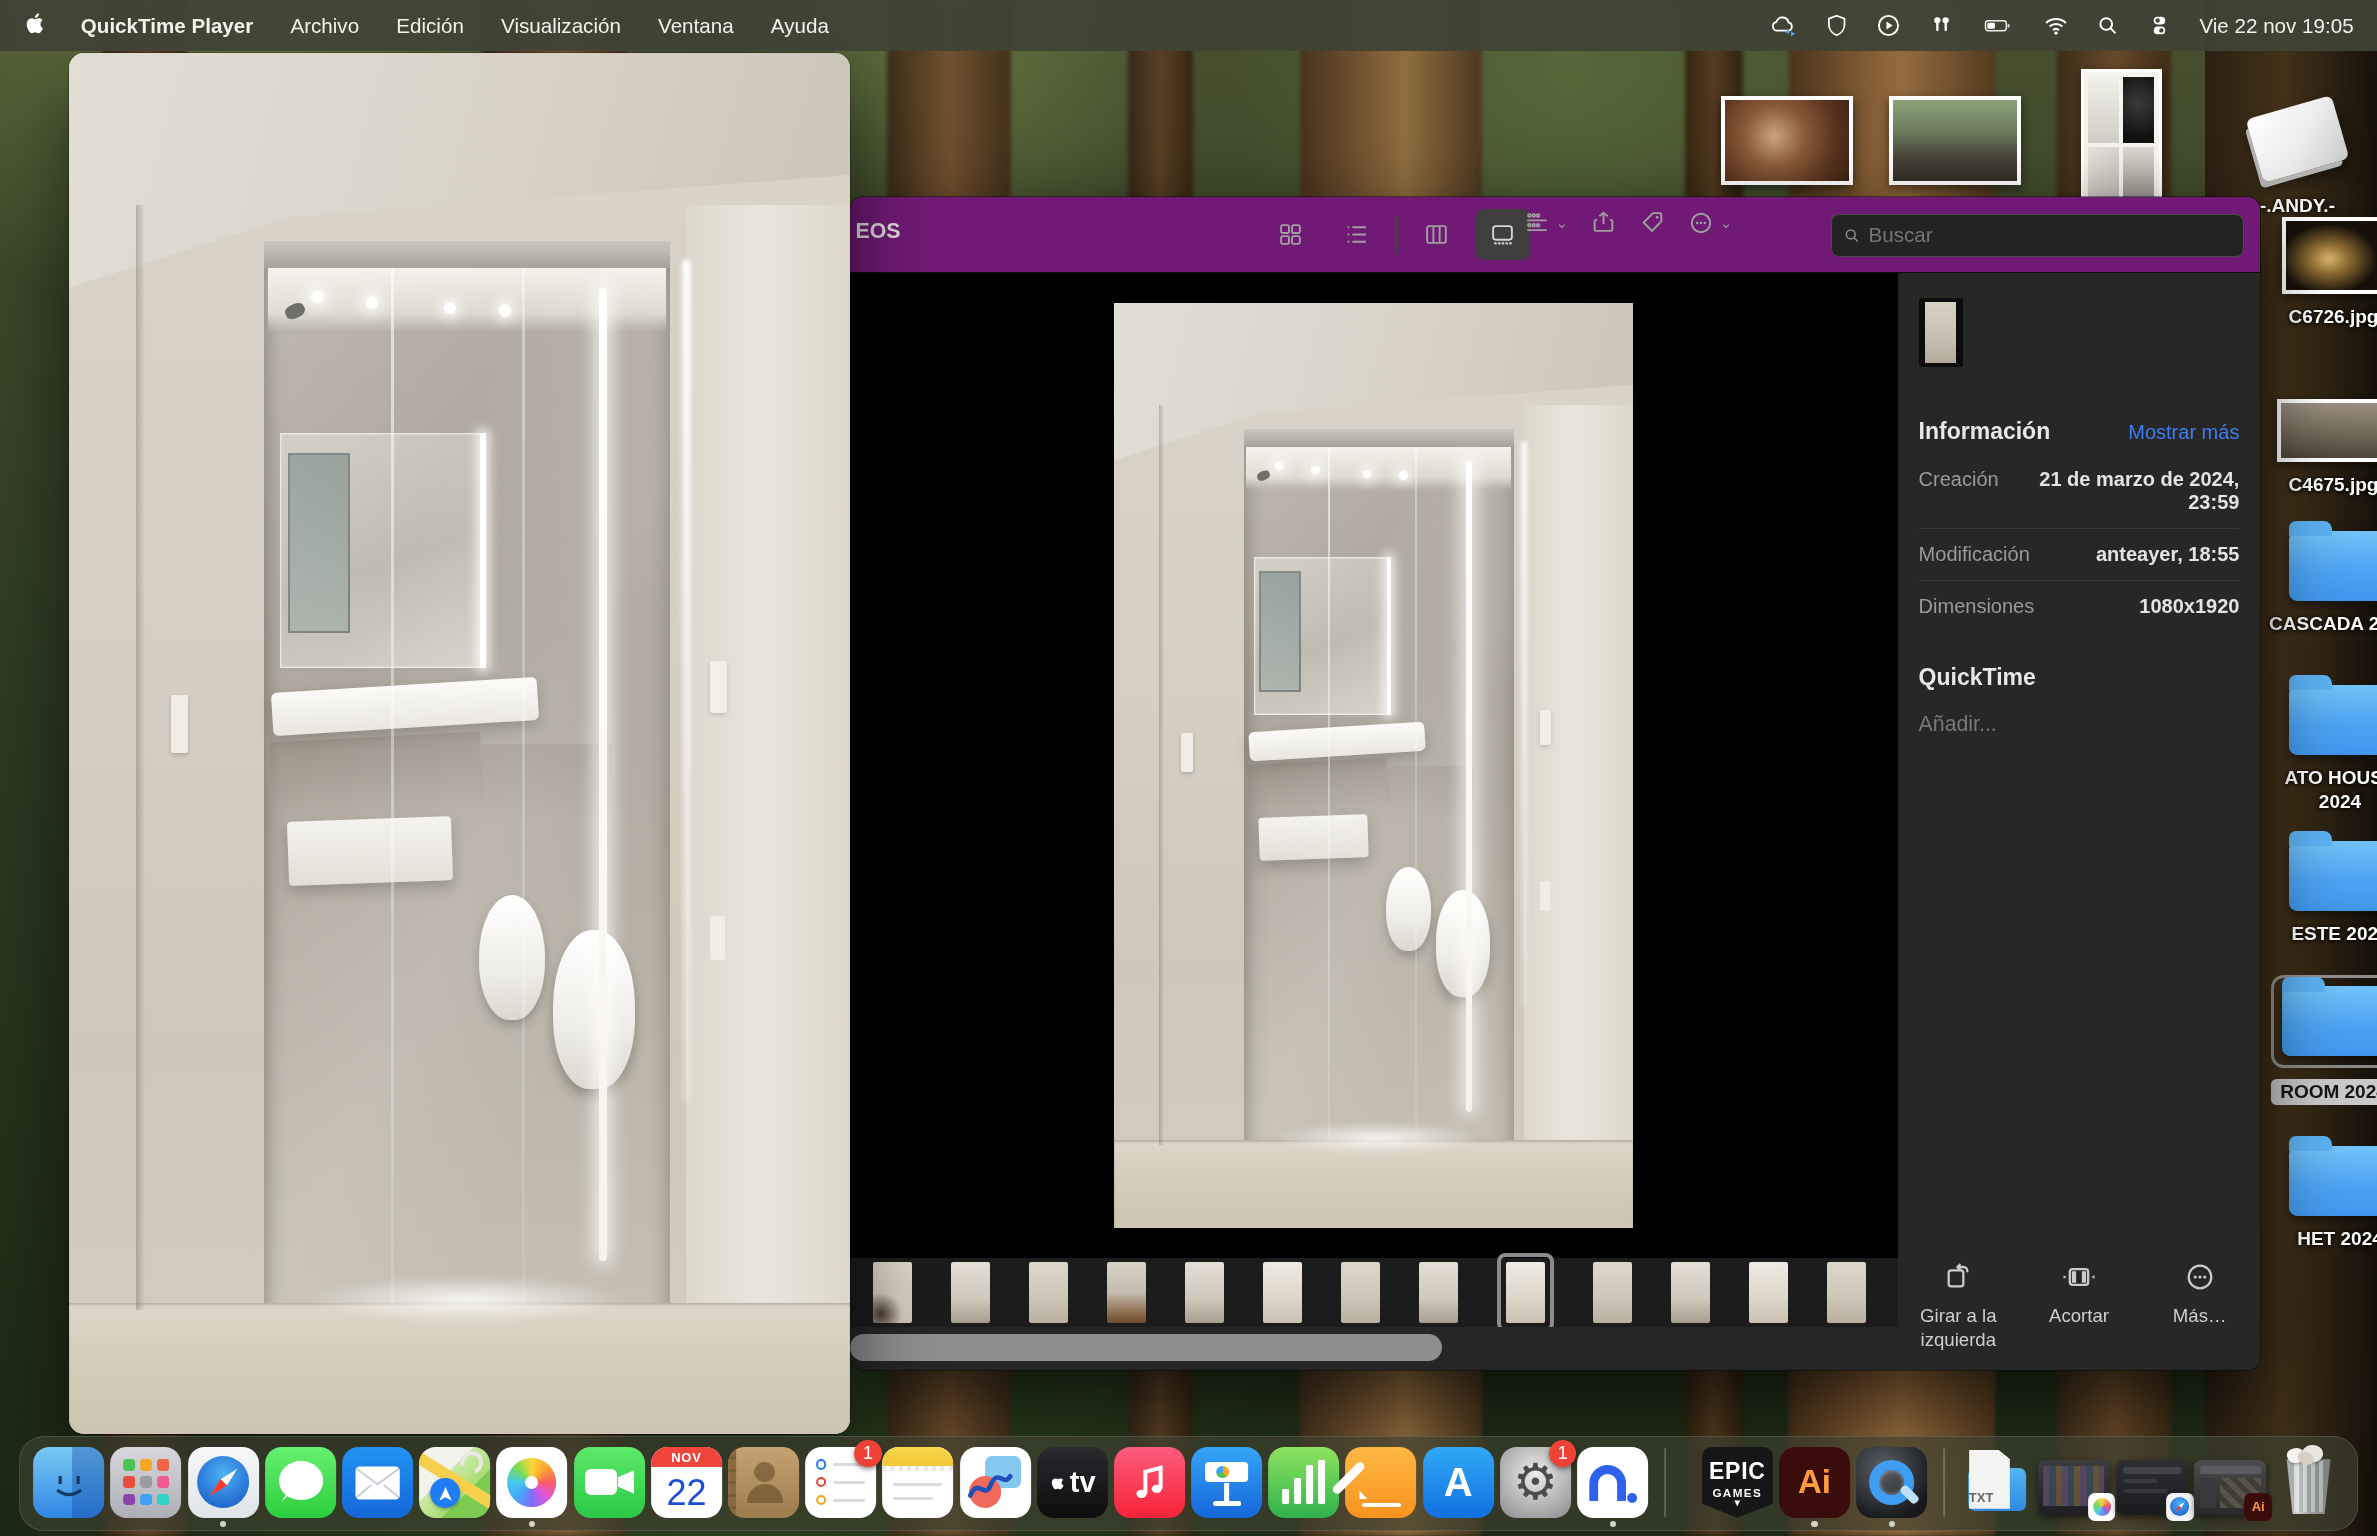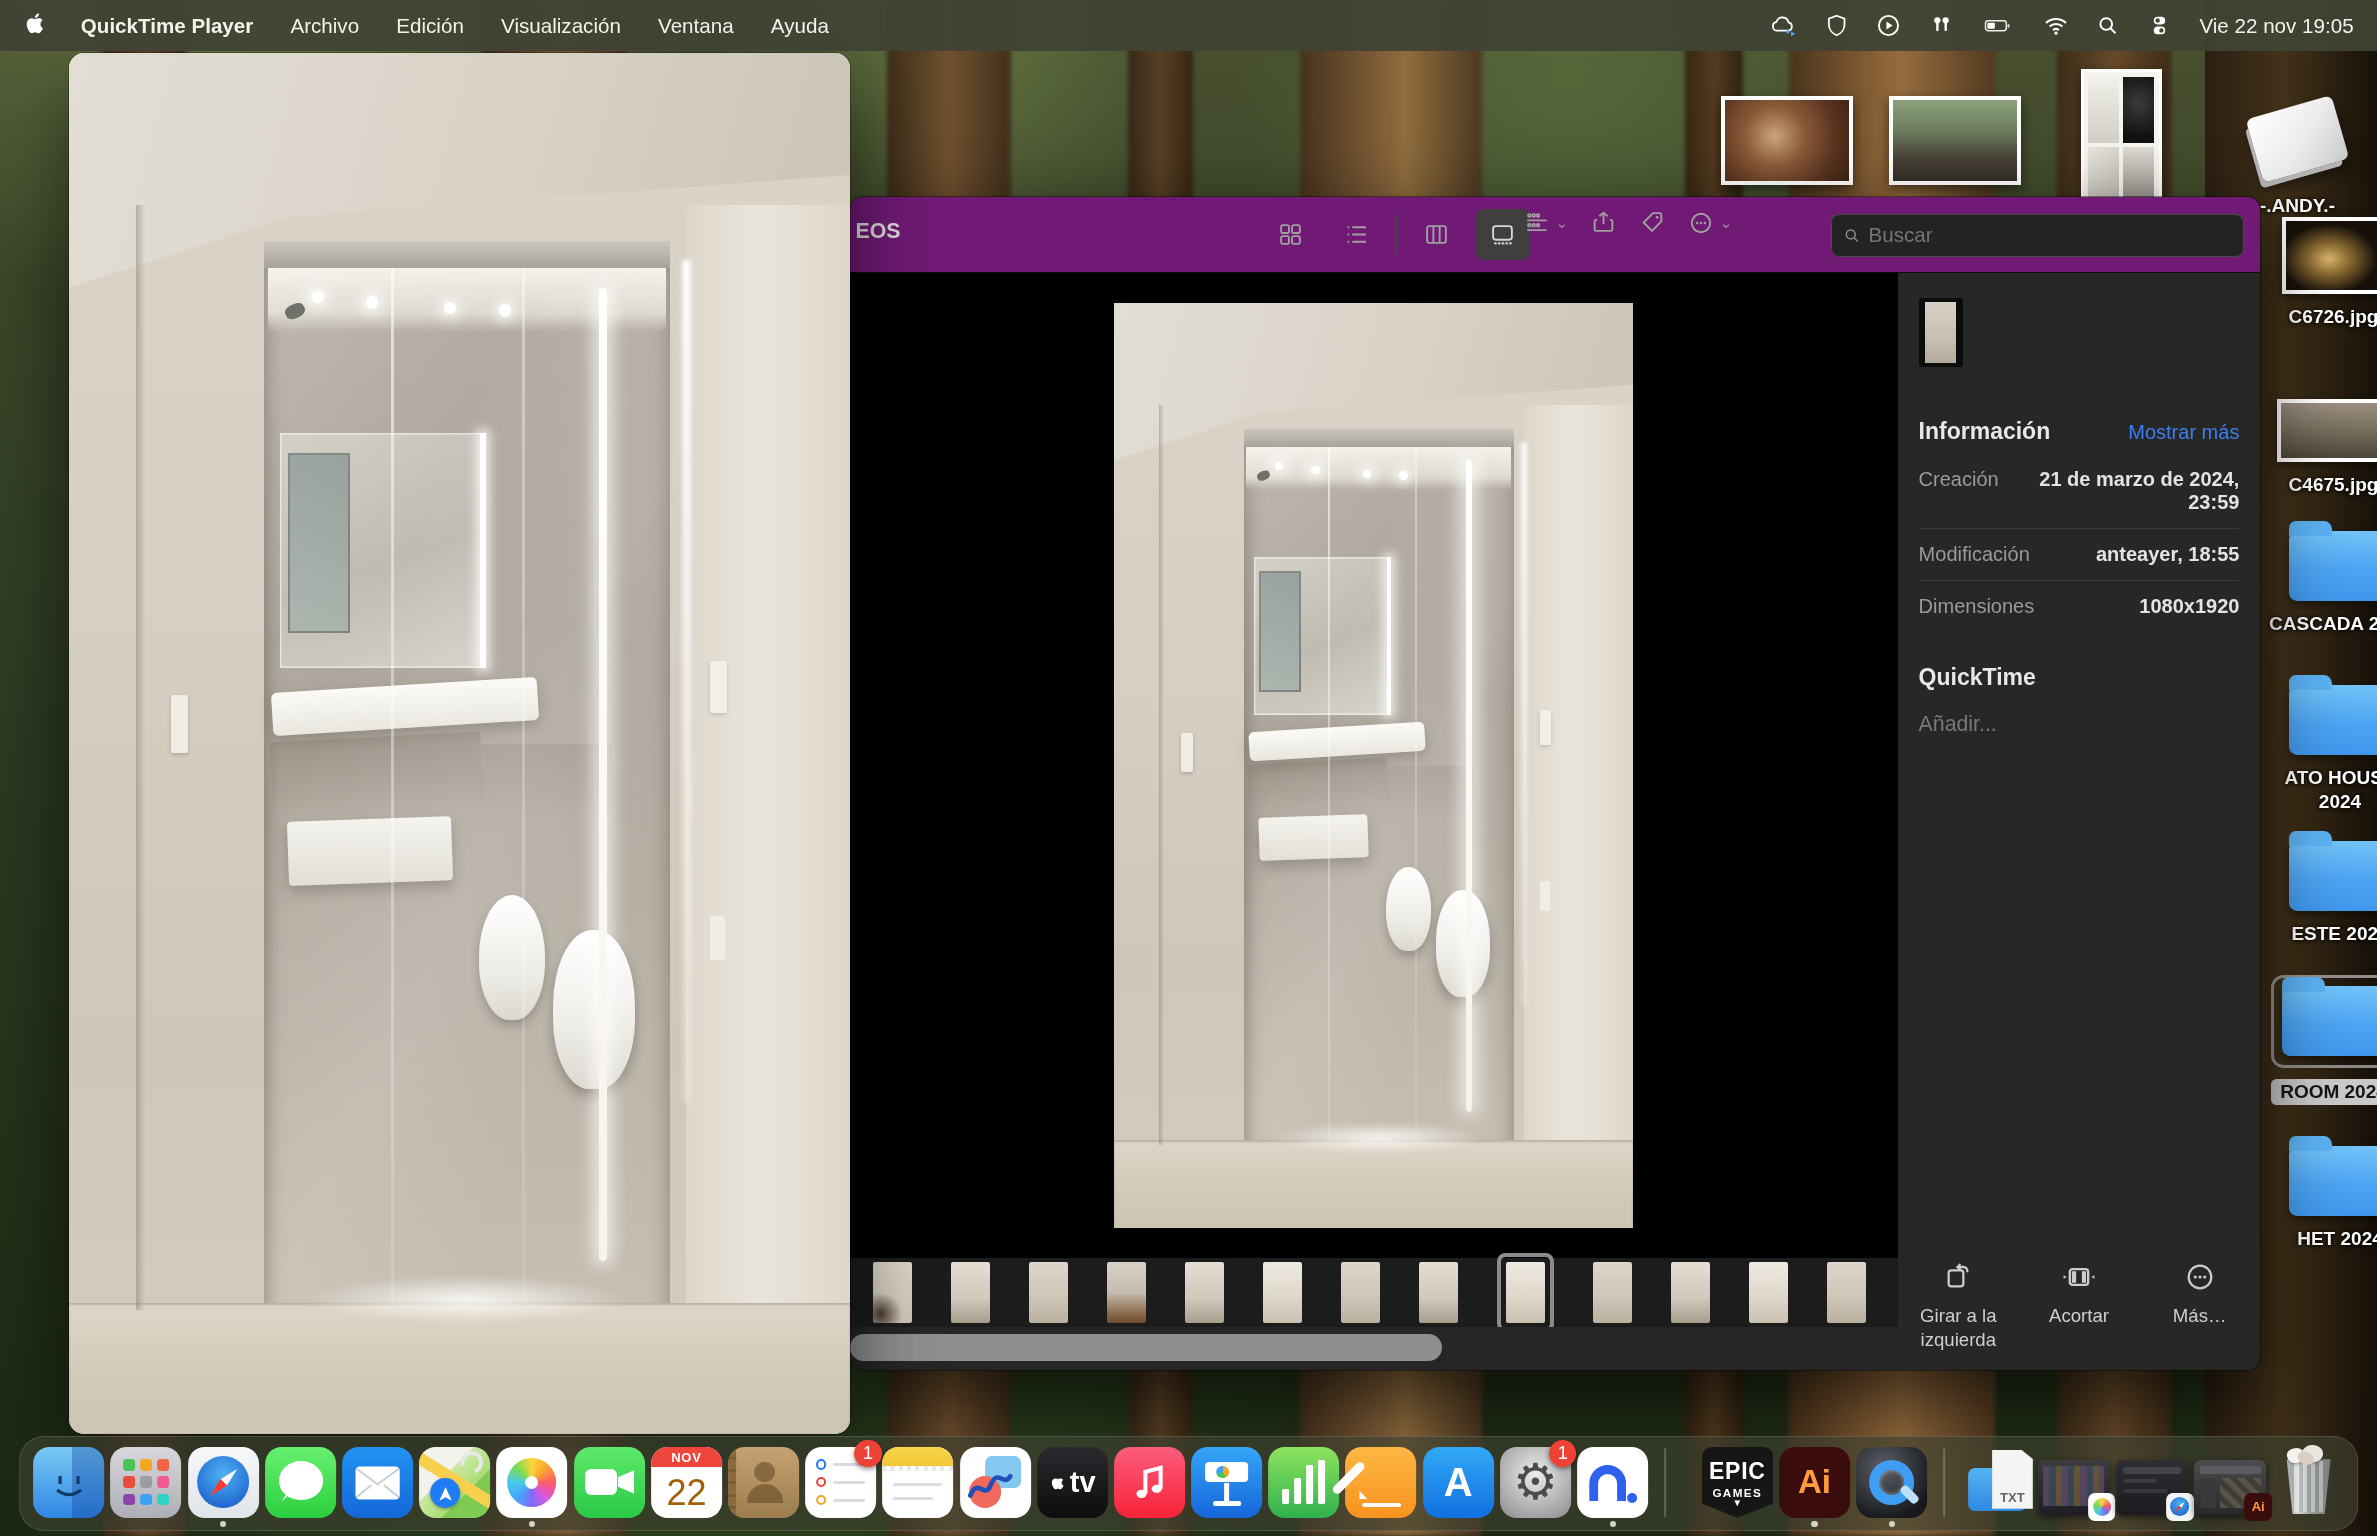--- a/index.html
+++ b/index.html
@@ -560,21 +560,21 @@
   <div class="di running" style="background:#fff;">
     <div class="c" style="left:11px;top:11px;width:49px;height:49px;border-radius:50%;background:conic-gradient(#f8d648,#f4a53c,#ef5e67,#d45ad3,#7e6df0,#4da6f0,#4fc8e8,#7fd85d,#f8d648);filter:saturate(1.1);"></div>
     <div class="c" style="left:29px;top:29px;width:13px;height:13px;border-radius:50%;background:#fff;"></div>
   </div>
   <div class="di" style="background:linear-gradient(180deg,#5ee96a,#2bc847);">
     <div class="c" style="left:11.7px;top:22px;width:32px;height:26px;background:#fff;border-radius:6.2px;"></div>
     <div class="c" style="left:44px;top:23.4px;width:16.5px;height:23.4px;background:#fff;clip-path:polygon(0 30%,100% 0,100% 100%,0 70%);"></div>
   </div>
   <div class="di" style="background:#fff;overflow:hidden;">
     <div class="c" style="left:0;top:0;right:0;height:20.6px;background:#f0453c;display:flex;align-items:center;justify-content:center;color:#fff;font-size:13px;font-weight:bold;letter-spacing:0.7px;">NOV</div>
-    <div class="c" style="left:0;top:20.6px;right:0;bottom:0;display:flex;align-items:center;justify-content:center;font-size:36px;color:#a16207;">22</div>
+    <div class="c" style="left:0;top:20.6px;right:0;bottom:0;display:flex;align-items:center;justify-content:center;font-size:36px;color:#1d4ed8;">22</div>
   </div>
   <div class="di" style="background:linear-gradient(180deg,#c5a271,#9d7c4d);overflow:hidden;">
     <div class="c" style="left:0;top:0;bottom:0;width:8.3px;background:repeating-linear-gradient(180deg,#8a6a3e 0 9.6px,#7a5c34 9.6px 12.4px);"></div>
     <div class="c" style="left:26px;top:15px;width:20.6px;height:20.6px;border-radius:50%;background:rgba(88,62,30,.5);"></div>
     <div class="c" style="left:18.6px;top:37px;width:36px;height:19px;border-radius:18px 18px 0 0;background:rgba(88,62,30,.5);"></div>
   </div>
   <div class="di" style="background:#fff;padding:12.4px 11px;display:flex;flex-direction:column;justify-content:space-between;">
     <div style="display:flex;align-items:center;gap:6.9px;">
         <div style="width:10.3px;height:10.3px;border-radius:50%;border:2.8px solid #1f7cf5;"></div>
         <div style="flex:1;height:3.4px;background:#d9d9de;border-radius:2.1px;"></div>
@@ -656,21 +656,21 @@
   </div>
   <div class="di running" style="background:radial-gradient(circle at 38% 30%,#5c6067,#16181c 78%);">
     <div class="c" style="left:13px;top:13px;width:45px;height:45px;border-radius:50%;border:10.3px solid #3f9df2;box-shadow:inset 0 0 5.5px rgba(255,255,255,.5);"></div>
     <div class="c" style="left:43px;top:43px;width:20.6px;height:9px;background:#bfe0fb;transform:rotate(45deg);border-radius:4.1px;"></div>
   </div>
 
   <div class="dsep"></div>
 
   <div class="di" style="background:transparent;">
     <div class="c" style="left:6.9px;bottom:6.9px;width:58px;height:43px;background:linear-gradient(180deg,#54b4f2,#2e8ae0);border-radius:6.9px;"></div>
-    <div class="c" style="left:31px;top:2.8px;width:41px;height:59px;background:#f4f4f2;clip-path:polygon(0 0,72% 0,100% 16%,100% 100%,0 100%);box-shadow:0 2.1px 5.5px rgba(0,0,0,.35);display:flex;align-items:flex-end;justify-content:center;padding-bottom:4.1px;">
+    <div class="c" style="left:8px;top:2.8px;width:41px;height:59px;background:#f4f4f2;clip-path:polygon(0 0,72% 0,100% 16%,100% 100%,0 100%);box-shadow:0 2.1px 5.5px rgba(0,0,0,.35);display:flex;align-items:flex-end;padding-bottom:4.1px;">
       <span style="font-size:13px;color:#666;font-weight:bold;">TXT</span>
     </div>
   </div>
   <div class="mini-win" style="background:linear-gradient(180deg,#3d3d40,#1e1e22 );">
     <div class="c" style="inset:5.5px 5.5px 9.6px 5.5px;background:repeating-linear-gradient(90deg,#5a4a66 0 6.2px,#3a4a5a 6.2px 12.4px,#6a5a3a 12.4px 18.6px),repeating-linear-gradient(0deg,rgba(0,0,0,.35) 0 6.2px,rgba(255,255,255,.06) 6.2px 12.4px);opacity:.85;"></div>
     <div class="mw-badge" style="background:#fff;">
       <div style="width:18px;height:18px;border-radius:50%;background:conic-gradient(#f8d648,#ef5e67,#7e6df0,#4fc8e8,#7fd85d,#f8d648);"></div>
     </div>
   </div>
   <div class="mini-win" style="background:linear-gradient(180deg,#2e2e33,#1a1a1f);">

